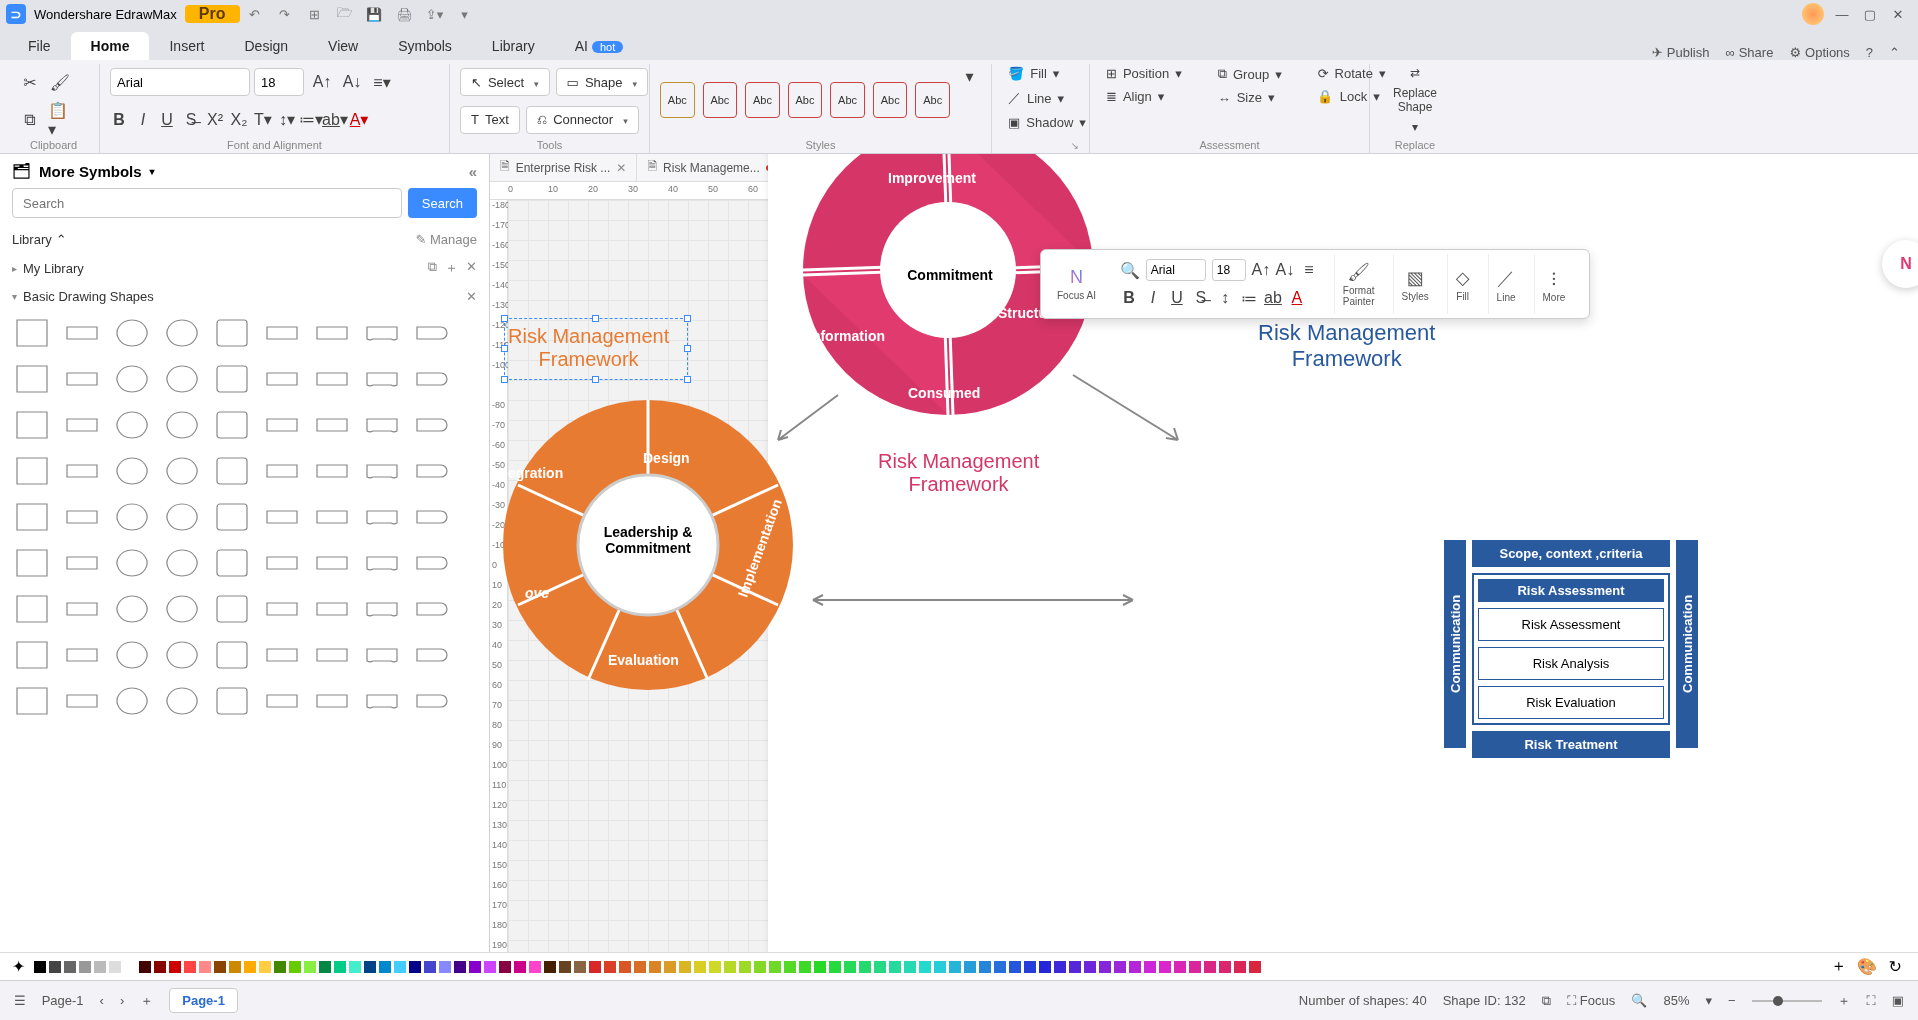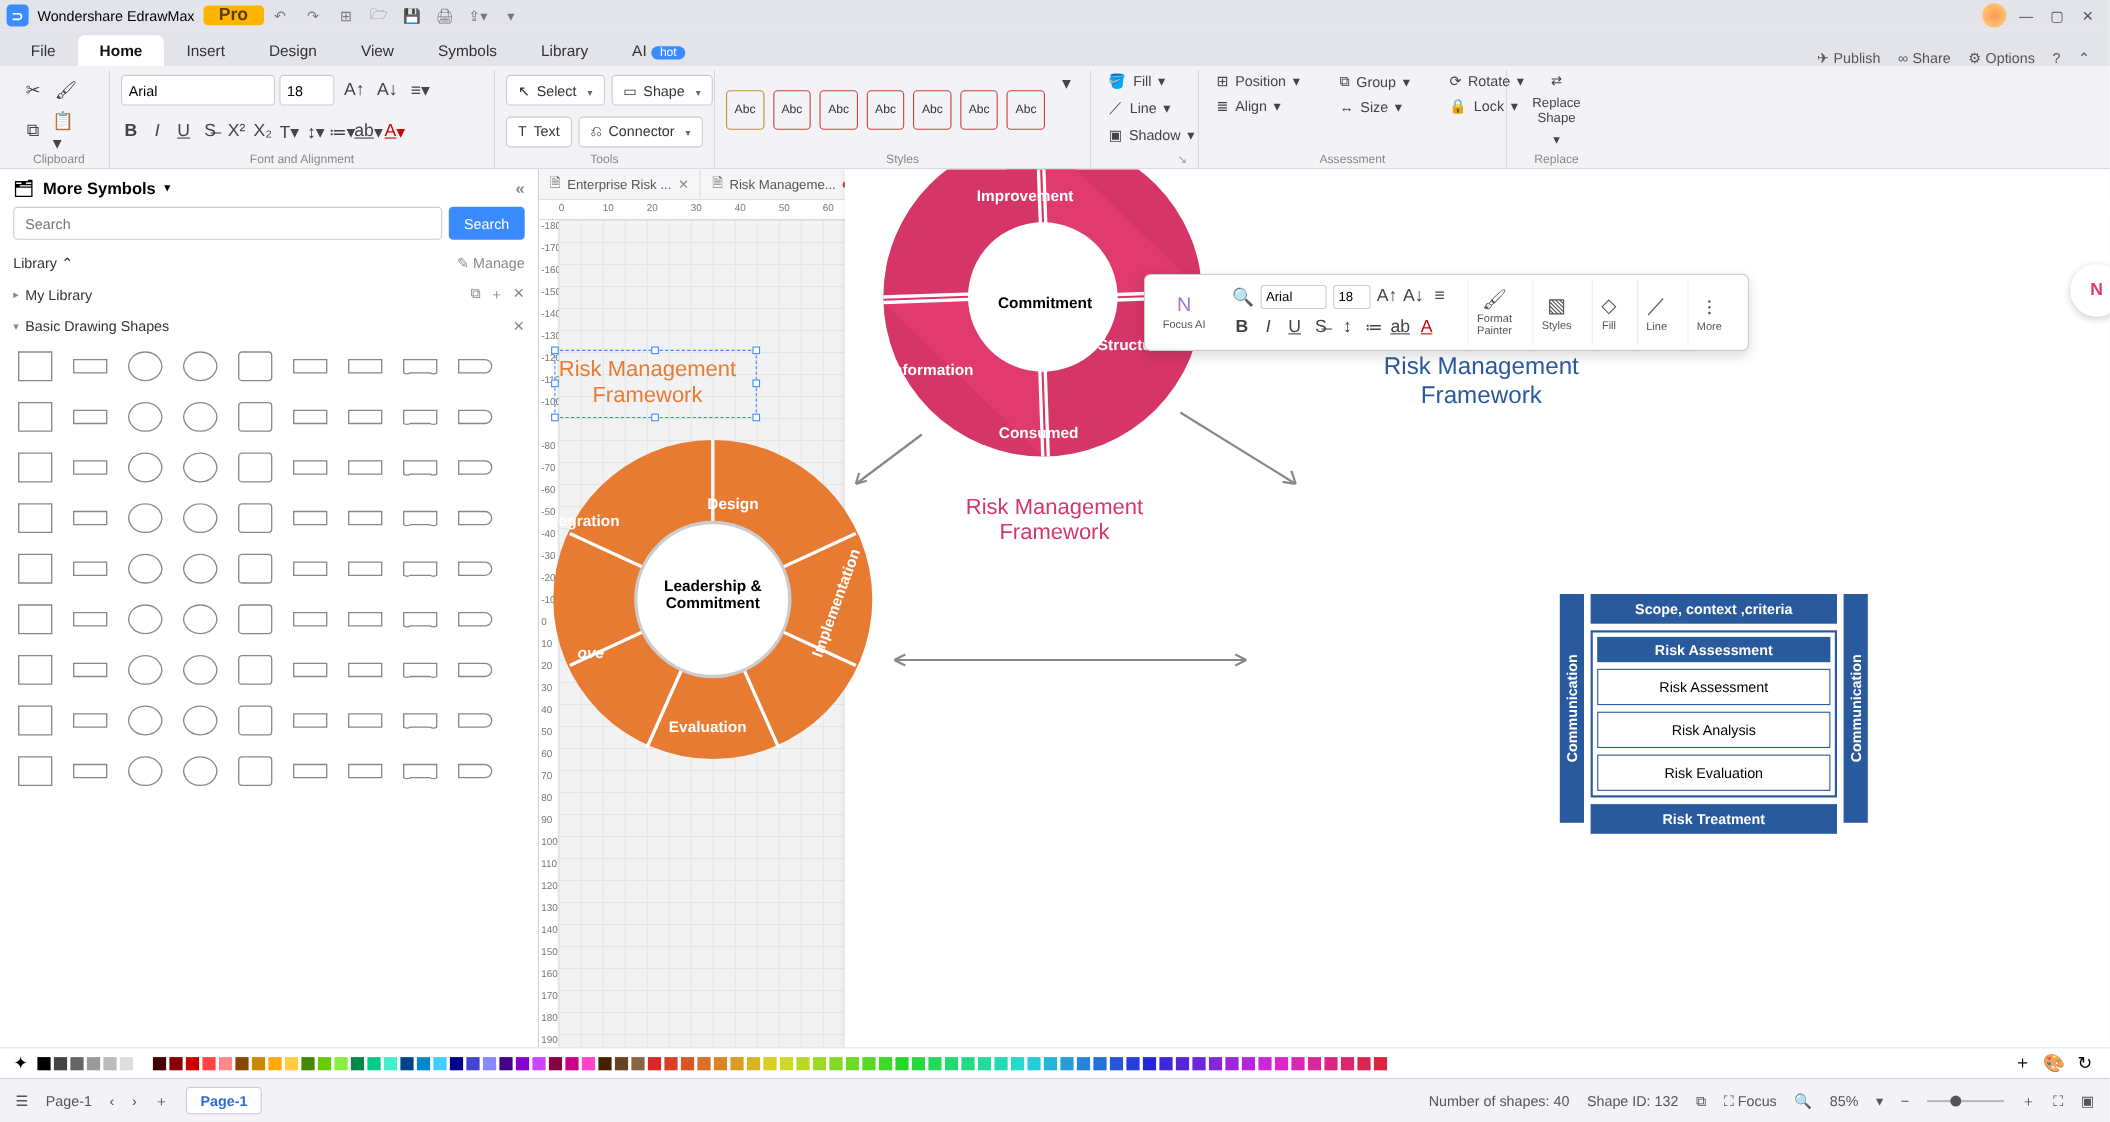--- a/index.html
+++ b/index.html
@@ -81,21 +81,21 @@
 .ft-textcol { display:flex; flex-direction:column; gap:4px; justify-content:center; }
 .ft-textcol .frow { display:flex; gap:6px; align-items:center; }
 
 .selbox { position:absolute; border:1px dashed #3a8bff; }
 .selhandle { position:absolute; width:7px; height:7px; background:#fff; border:1px solid #3a8bff; }
 
 .arrow { position:absolute; stroke:#888; stroke-width:2; fill:none; }
 
 .rm-panel { position:absolute; right:220px; top:340px; display:flex; z-index:2; }
 .rm-side { width:22px; background:#2a5a9e; color:#fff; writing-mode:vertical-rl; transform:rotate(180deg); display:flex; align-items:center; justify-content:center; font-size:13px; font-weight:600; padding:10px 0; }
-.rm-mid { width:236px; display:flex; flex-direction:column; gap:6px; padding:0 6px; }
+.rm-mid { width:210px; display:flex; flex-direction:column; gap:6px; padding:0 6px; }
 .rm-hdr { background:#2a5a9e; color:#fff; text-align:center; padding:6px; font-weight:600; font-size:13px; }
 .rm-card { border:2px solid #2a5a9e; padding:4px; }
 .rm-card .rm-title { background:#2a5a9e; color:#fff; text-align:center; padding:4px; font-weight:600; font-size:13px; }
 .rm-card .rm-item { border:1.5px solid #2a5a9e; margin-top:6px; padding:8px; text-align:center; font-size:13px; }
 
 
 .palette { height:28px; background:#fff; border-top:1px solid #ddd; display:flex; align-items:center; padding:0 12px; gap:3px; }
 .palette .sw { width:12px; height:12px; cursor:pointer; }
 .palette .pspacer { flex:1; }
 

